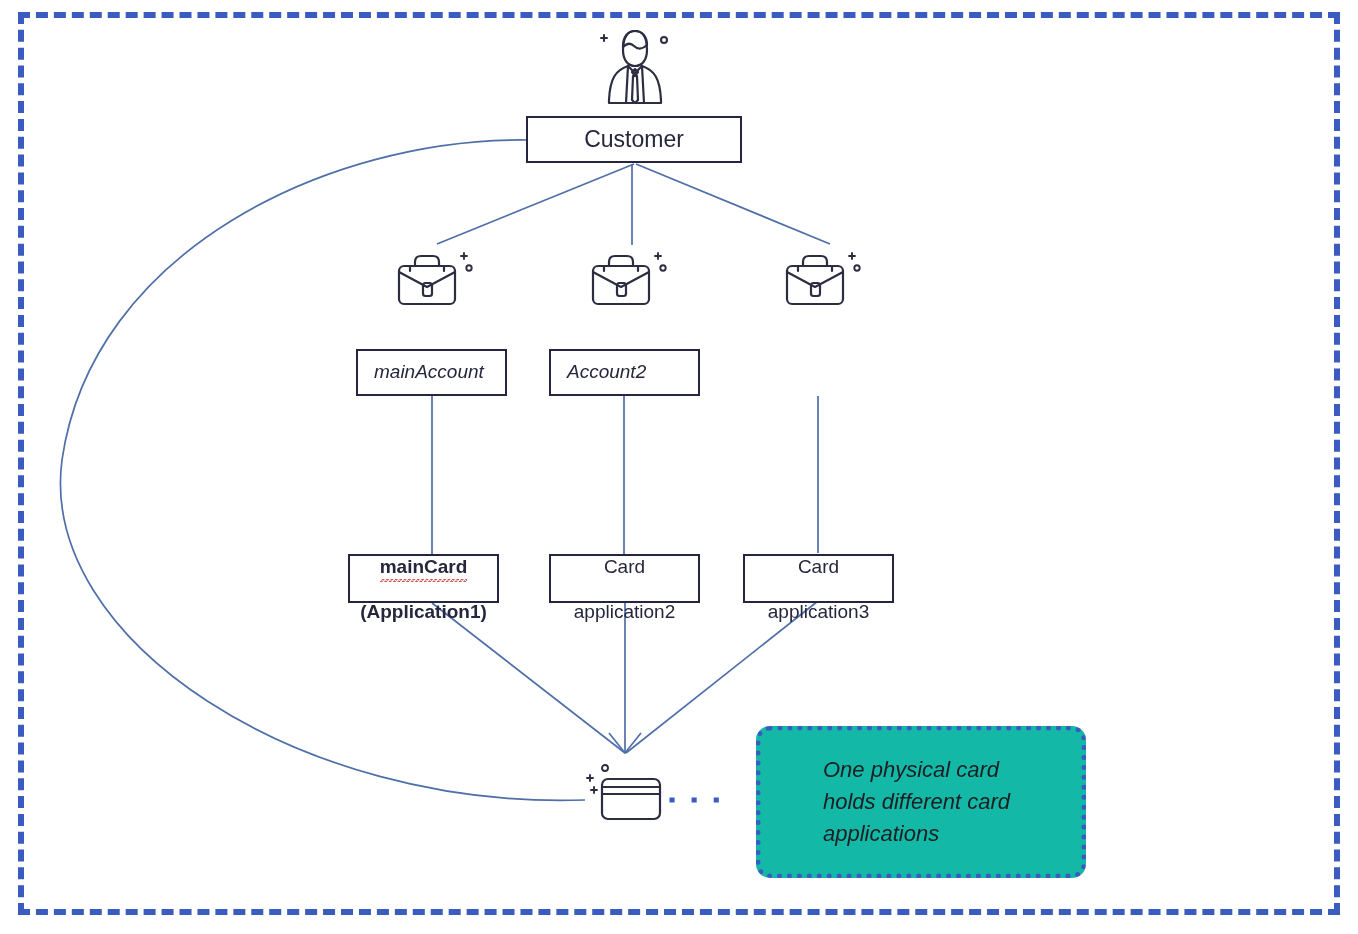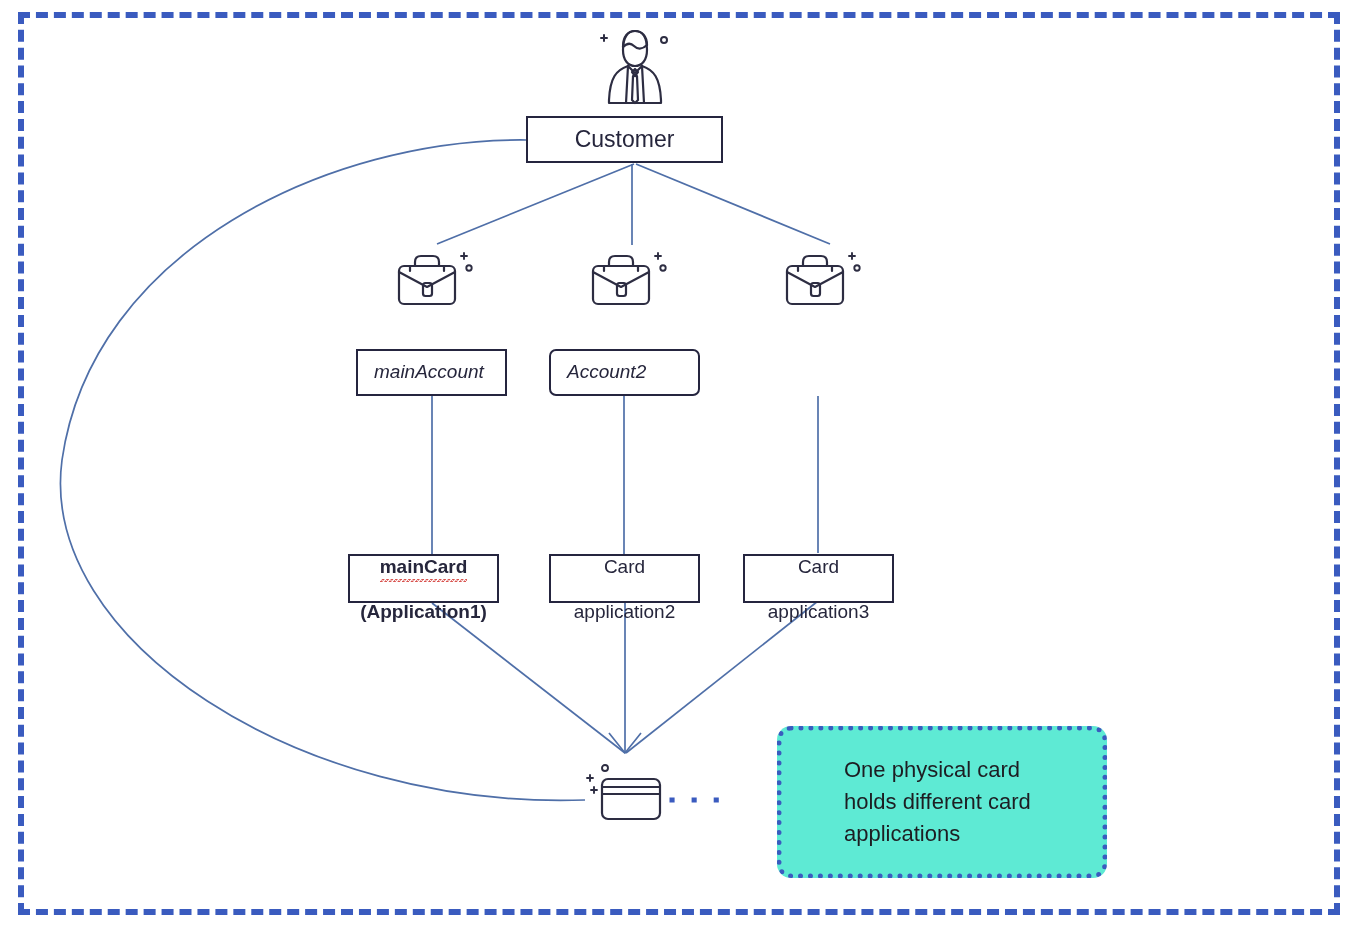--- a/index.html
+++ b/index.html
@@ -59,30 +59,30 @@
     justify-content: flex-start;
     padding-left: 16px;
     text-align: left;
   }
   .node-label {
     display: block;
     white-space: pre-line;
   }
 
   .box-customer {
-    left: 526px; top: 116px; width: 197px; height: 47px;
+    left: 526px; top: 116px; width: 216px; height: 47px;
     font-size: 23px;
   }
   .box-account {
     top: 349px; height: 47px; width: 151px;
     font-size: 19px;
     font-style: italic;
   }
   #box-mainAccount { left: 356px; }
-  #box-account2    { left: 549px; border-radius: 7px; }
+  #box-account2    { left: 549px; }
   #box-account3    { left: 743px; }
 
   .box-card {
     top: 554px; height: 49px; width: 151px;
     font-size: 19px;
   }
   #box-mainCard { left: 348px; font-weight: bold; }
   #box-card2    { left: 549px; }
   #box-card3    { left: 743px; }
 
@@ -112,30 +112,31 @@
   }
   #icon-customer { left: 596px; top: 20px; }
   #icon-bc-1 { left: 391px; top: 250px; }
   #icon-bc-2 { left: 585px; top: 250px; }
   #icon-bc-3 { left: 779px; top: 250px; }
   #icon-card { left: 585px; top: 762px; }
 
   
   .callout {
     position: absolute;
-    left: 777px;
+    left: 756px;
     top: 726px;
     width: 330px;
     height: 152px;
     box-sizing: border-box;
     border: 5px dotted #3a5bbf;
     border-radius: 14px;
-    background: #5eead4;
+    background: #14b8a6;
     display: flex;
     align-items: center;
+    font-style: italic;
   }
   .callout-text {
     padding-left: 62px;
     padding-right: 14px;
     font-size: 22px;
     color: #1d1d22;
     line-height: 1.44;
     white-space: pre-line;
   }
 </style>

